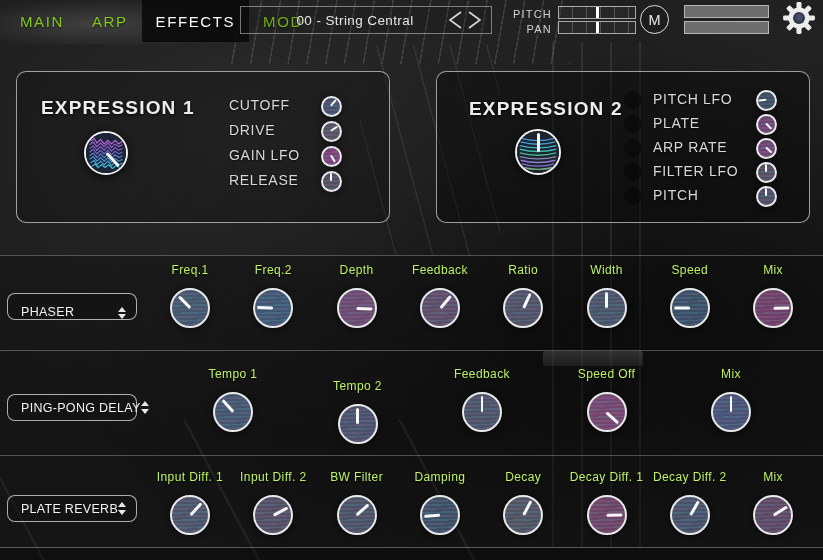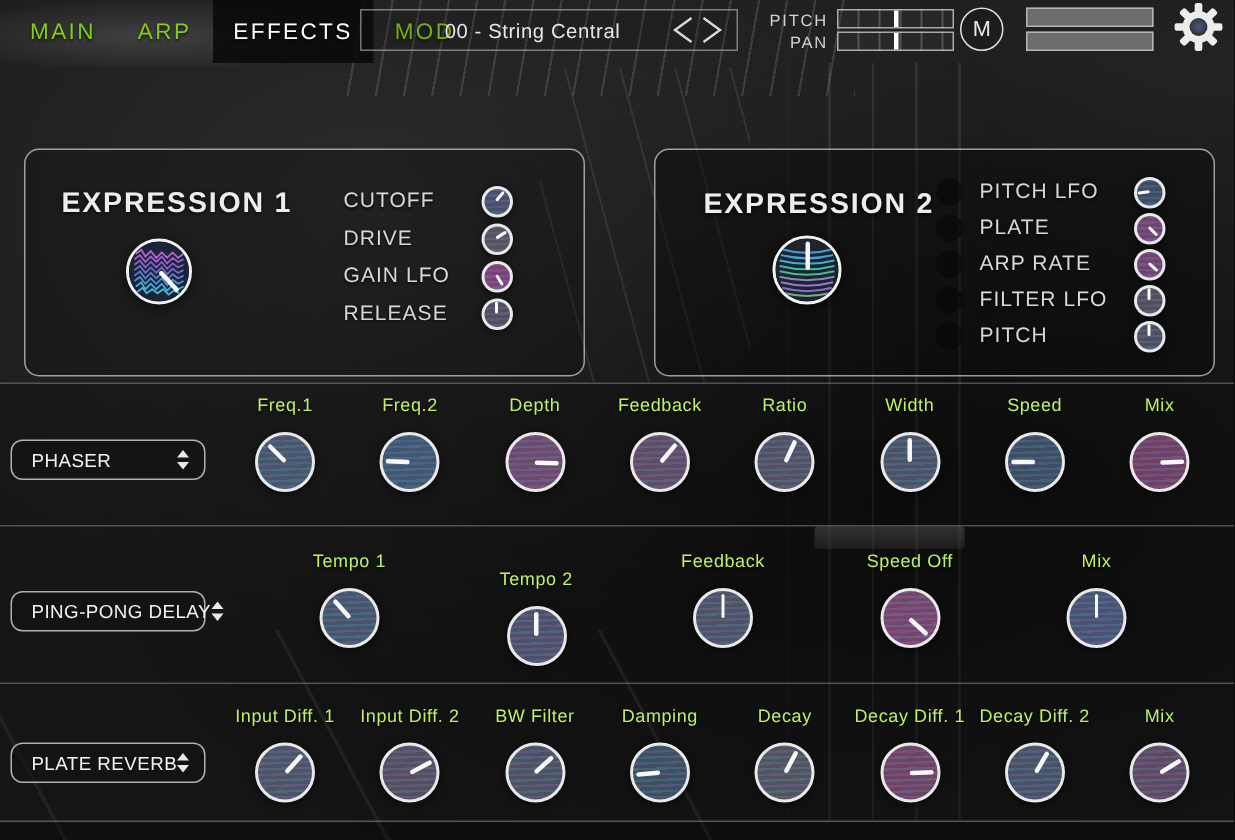--- a/index.html
+++ b/index.html
@@ -64,21 +64,21 @@
     font-size:14.5px; color:#eaeaea; background:rgba(20,20,20,0.2); }
 
   .meter { position:absolute; left:684px; width:85px; height:13px;
     border:1px solid rgba(200,200,200,0.8); background:#6d6d6d; }
   #meter-top { top:5px; } #meter-bottom { top:20.5px; }
 
   #gear-button { position:absolute; left:782px; top:1px; width:34px; height:34px; }
 
   
   .xpanel { position:absolute; top:71px; width:374px; height:152px;
-    border:1.5px solid rgba(218,218,218,0.7); border-radius:10px; background:rgba(10,10,10,0.28);margin-top:28px; }
+    border:1.5px solid rgba(218,218,218,0.7); border-radius:10px; background:rgba(10,10,10,0.28); }
   #xp1 { left:16px; } #xp2 { left:436px; background:rgba(8,8,8,0.42); }
   .xp-title { position:absolute; font-size:19px; font-weight:bold; letter-spacing:1.2px; color:#ededed;
     text-shadow:0 1px 3px rgba(0,0,0,0.8); }
   #xp1 .xp-title { left:24px; top:25px; } #xp2 .xp-title { left:32px; top:26px; }
   .xp-lbl { position:absolute; font-size:14px; letter-spacing:0.7px; color:#d8d8d8; text-shadow:0 1px 2px rgba(0,0,0,0.7); }
   .xp-dot { position:absolute; width:18px; height:18px; border-radius:50%; background:rgba(6,6,6,0.6); }
 
   .bigknob { position:absolute; border-radius:50%; border:2.5px solid #f2f2f2;
     overflow:hidden; box-shadow:0 2px 9px rgba(0,0,0,0.65); background:#1c2430; }
   .bigknob svg { position:absolute; inset:0; }
@@ -119,21 +119,21 @@
 
   <div class="decor" id="bg-vignette"></div>
   <div class="decor" id="bg-scroll"></div>
   <div class="decor" id="bg-strings-top"></div>
   <div class="decor" id="bg-strings-mid"></div>
   <div class="decor" id="bg-bridge"></div>
   <div class="decor" id="bg-diag-bl"></div>
   <div class="decor" id="bg-diag-mid"></div>
 
   <div class="fx-row" id="row-phaser">
-      <div class="fx-select" style="top: 37px;">
+      <div class="fx-select" style="top: 37px; align-items: flex-end;">
         <span>PHASER</span>
         <span class="sel-arrows">
           <span class="up"></span>
           <span class="down"></span>
         </span>
       </div>
       <div class="fx-cell" style="left: 190px; top: 7px;">
         <div class="lbl">Freq.1</div>
         <div class="knob" style="width: 40px; height: 40px; background-color: rgb(68, 87, 107);">
           <div class="ptr" style="transform: rotate(315deg);"></div>

